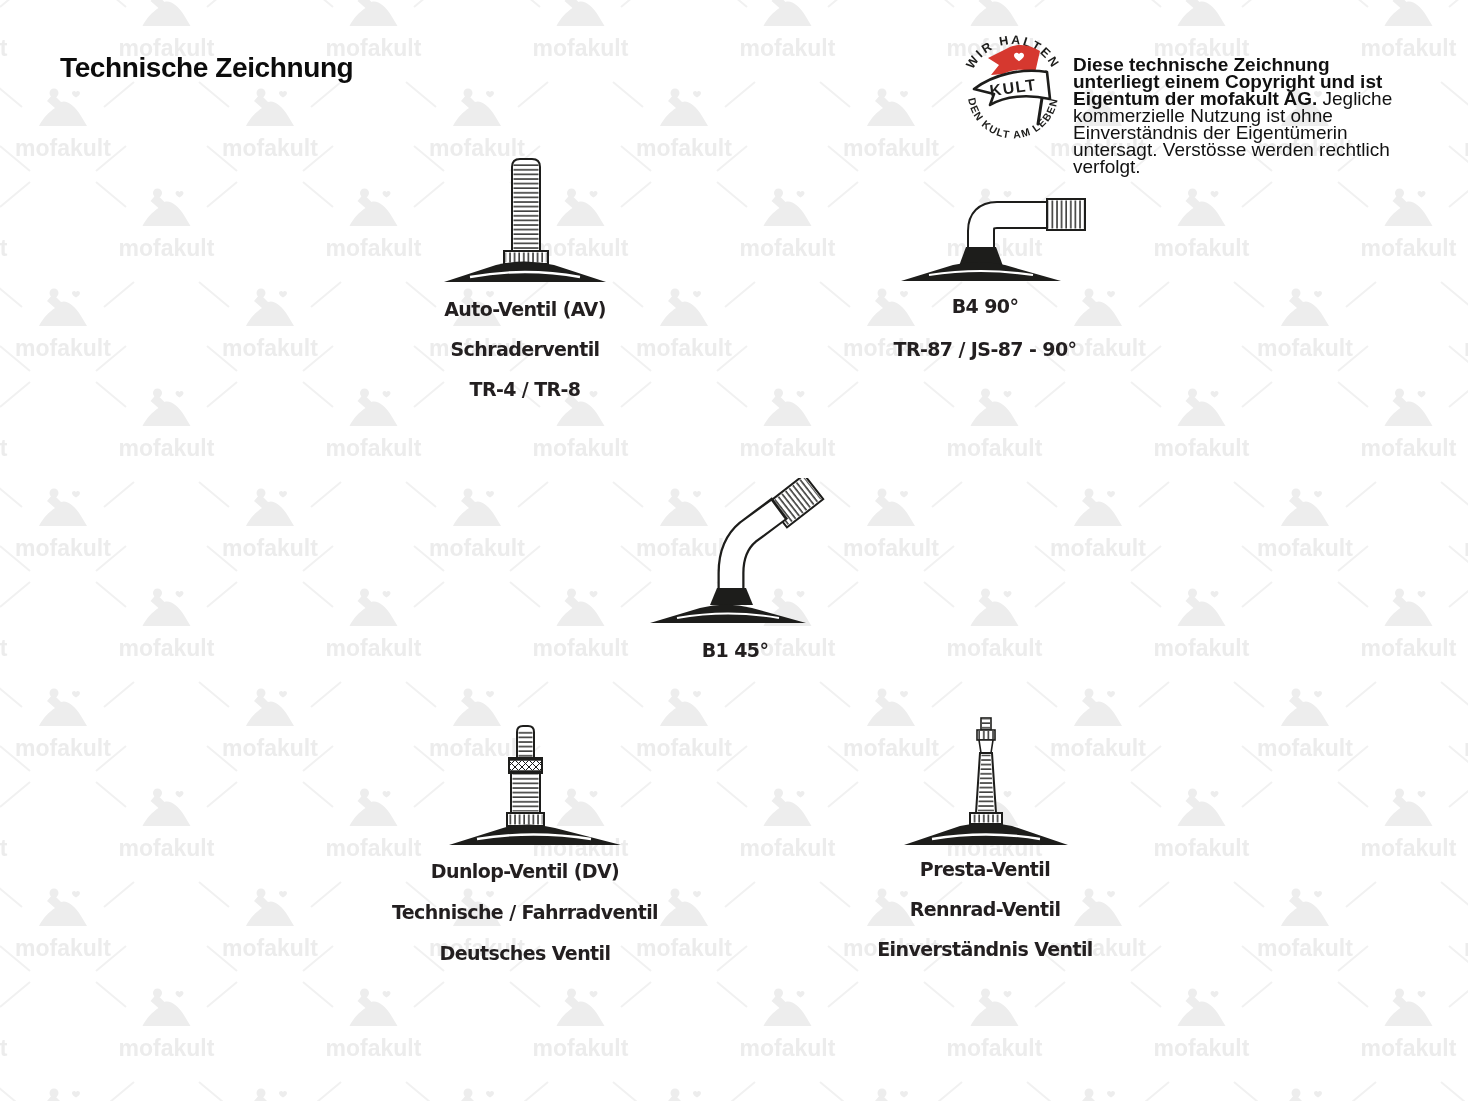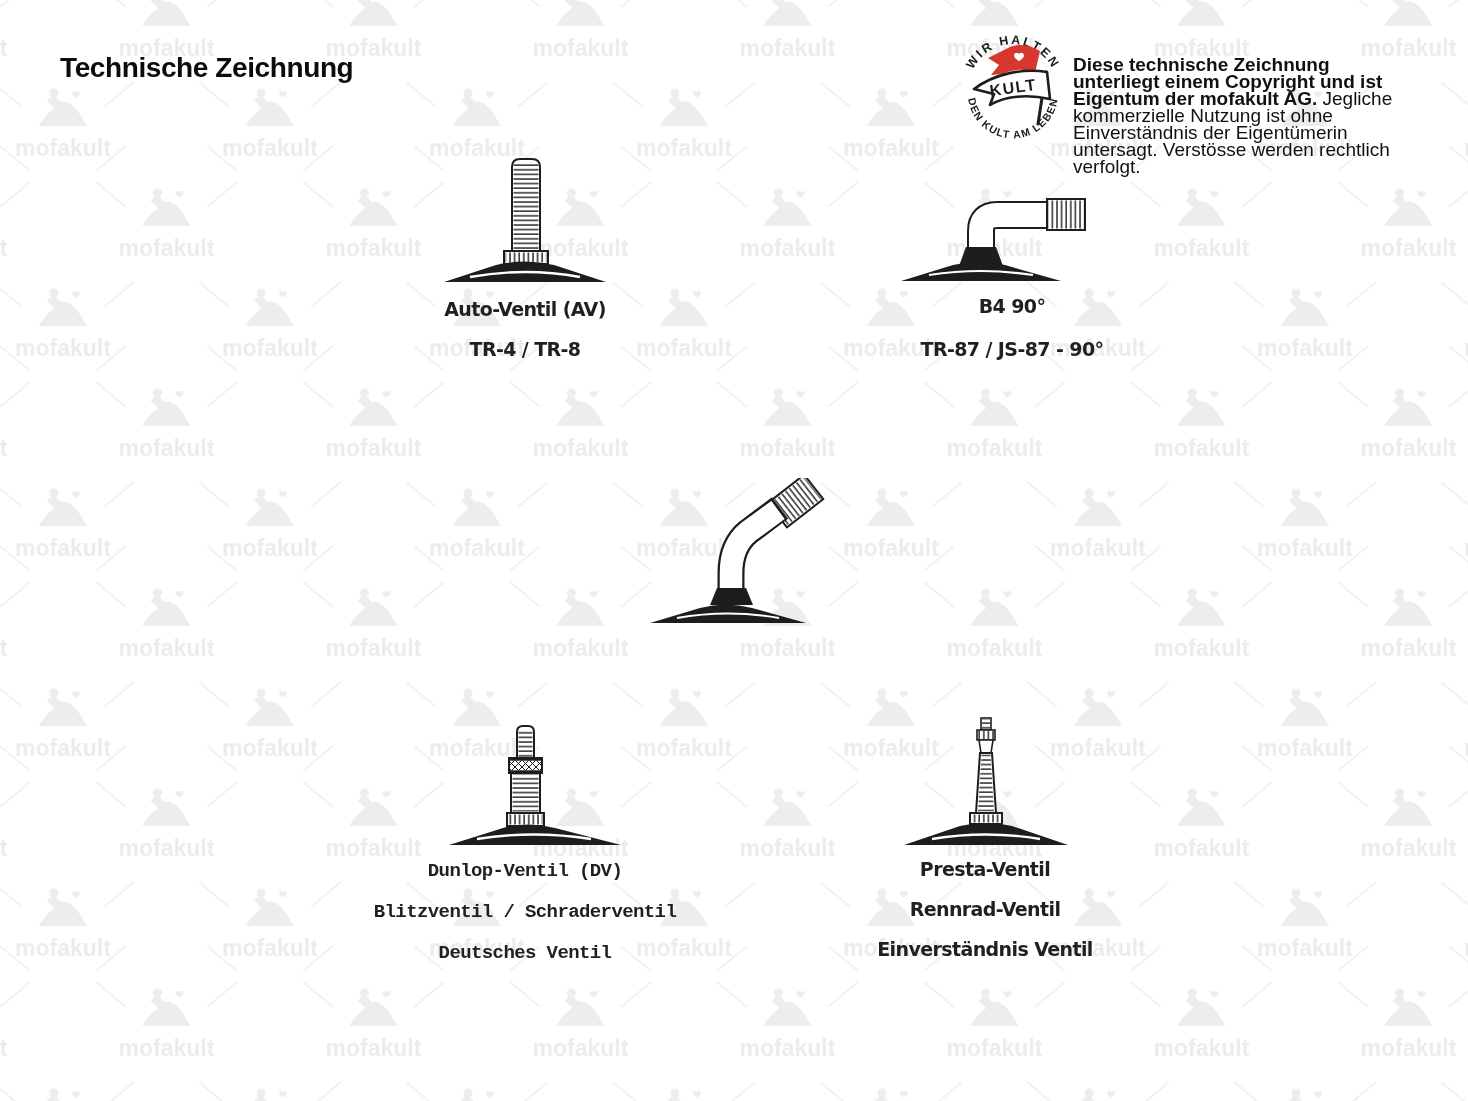--- a/index.html
+++ b/index.html
@@ -16,23 +16,23 @@
   .copyright{
     left:1073px;top:56px;width:345px;font-family:"Liberation Sans",sans-serif;
     font-size:19px;line-height:17px;color:#111;
   }
   .copyright b{font-weight:bold;}
   .labels{
     text-align:center;font-weight:700;font-size:19px;letter-spacing:-0.6px;color:#231f20;
   }
   .labels div{white-space:nowrap;}
   .lbl-av{left:325px;top:289px;width:400px;line-height:40px;}
-  .lbl-b4{left:802px;top:285px;width:420px;line-height:43px;}
+  .lbl-b4{left:775px;top:285px;width:420px;line-height:43px;}
   .lbl-b1{left:615px;top:630px;width:240px;line-height:40px;}
-  .lbl-dv{left:305px;top:851px;width:440px;line-height:41px;font-family:Liberation Mono, monospace;}
+  .lbl-dv{left:305px;top:851px;width:440px;line-height:41px;}
   .lbl-sv{left:765px;top:849px;width:440px;line-height:40px;}
   svg text{font-family:"Liberation Sans",sans-serif;}
 </style>
 </head>
 <body>
 
 <div class="canvas">
 
   <svg width="0" height="0" style="position:absolute" aria-hidden="true">
     <defs>
@@ -104,20 +104,21 @@
   <svg class="abs" style="left:440px;top:155px" width="170" height="130" viewBox="0 0 170 130">
     <path d="M72,97 V12 Q72,4 80,4 H92 Q100,4 100,12 V97 Z" fill="#fff" stroke="#1d1d1b" stroke-width="2"></path>
     <path d="M73.5,7 H98.5 V95 H73.5 Z" fill="url(#pat-h)"></path>
     <rect x="64" y="96" width="44" height="13" fill="#fff" stroke="#1d1d1b" stroke-width="2"></rect>
     <rect x="65.5" y="97.5" width="41" height="10" fill="url(#pat-v)"></rect>
     <path d="M4,127 L56,110 Q85,103 114,110 L166,127 Z" fill="#1d1d1b"></path>
     <path d="M30,122 Q85,112 140,122" stroke="#fff" stroke-width="2.4" fill="none"></path>
   </svg>
   <div class="abs labels lbl-av">
     <div>Auto-Ventil (AV)</div>
+    <div>Schraderventil</div>
     <div>TR-4 / TR-8</div>
   </div>
 
   <svg class="abs" style="left:895px;top:193px" width="200" height="95" viewBox="0 0 200 95">
     <path d="M86,62 L86,38 Q86,22 102,22 L153,22" stroke="#1d1d1b" stroke-width="28" fill="none"></path>
     <path d="M86,62 L86,38 Q86,22 102,22 L153,22" stroke="#fff" stroke-width="24" fill="none"></path>
     <rect x="152" y="6" width="38" height="31" fill="#fff" stroke="#1d1d1b" stroke-width="2"></rect>
     <rect x="153.5" y="7.5" width="35" height="28" fill="url(#pat-v)"></rect>
     <path d="M64,73 L71,54 L101,54 L108,73 Z" fill="#1d1d1b"></path>
     <path d="M6,88 L58,72 Q84,66 110,72 L166,88 Z" fill="#1d1d1b"></path>
@@ -132,38 +133,41 @@
     <g transform="translate(134,36) rotate(-38)">
       <rect x="-2" y="-15.5" width="46" height="31" fill="#fff" stroke="#1d1d1b" stroke-width="2"></rect>
       <rect x="-0.5" y="-14" width="43" height="28" fill="url(#pat-v)"></rect>
     </g>
     <path d="M86,122 L86,95 Q86,68 103,54 L135,30" stroke="#1d1d1b" stroke-width="27" fill="none"></path>
     <path d="M86,122 L86,95 Q86,68 103,54 L133,32" stroke="#fff" stroke-width="22.5" fill="none"></path>
     <path d="M65,127 L72,110 L101,110 L108,127 Z" fill="#1d1d1b"></path>
     <path d="M5,145 L55,130 Q81,123 107,130 L161,145 Z" fill="#1d1d1b"></path>
     <path d="M32,140 Q83,131 134,140" stroke="#fff" stroke-width="2.2" fill="none"></path>
   </svg>
+  <div class="abs labels lbl-b1">
+    <div>B1 45°</div>
+  </div>
 
   <svg class="abs" style="left:445px;top:718px" width="180" height="130" viewBox="0 0 180 130">
     <path d="M72,41 V14 Q72,8 78,8 H83 Q89,8 89,14 V41 Z" fill="#fff" stroke="#1d1d1b" stroke-width="2"></path>
     <path d="M73.5,11 H87.5 V39 H73.5 Z" fill="url(#pat-h)"></path>
     <rect x="64" y="40" width="33" height="15" fill="#fff" stroke="#1d1d1b" stroke-width="2"></rect>
     <rect x="65" y="42.5" width="31" height="10" fill="url(#pat-x)"></rect>
     <rect x="63.5" y="39.5" width="34" height="3.2" fill="#1d1d1b"></rect>
     <rect x="63.5" y="52.3" width="34" height="3.2" fill="#1d1d1b"></rect>
     <rect x="66" y="55" width="29" height="40" fill="#fff" stroke="#1d1d1b" stroke-width="2"></rect>
     <rect x="67.5" y="56.5" width="26" height="37" fill="url(#pat-h)"></rect>
     <rect x="62" y="95" width="37" height="13" fill="#fff" stroke="#1d1d1b" stroke-width="2"></rect>
     <rect x="63.5" y="96.5" width="34" height="10" fill="url(#pat-v)"></rect>
     <path d="M4,127 L58,110 Q84,103 110,110 L176,127 Z" fill="#1d1d1b"></path>
     <path d="M32,121 Q88,112 146,121" stroke="#fff" stroke-width="2.4" fill="none"></path>
   </svg>
   <div class="abs labels lbl-dv">
     <div>Dunlop-Ventil (DV)</div>
-    <div>Blitzventil / Schraderventil</div>
+    <div>Technische / Fahrradventil</div>
     <div>Deutsches Ventil</div>
   </div>
 
   <svg class="abs" style="left:900px;top:713px" width="180" height="135" viewBox="0 0 180 135">
     <rect x="81" y="5" width="10" height="12" fill="#fff" stroke="#1d1d1b" stroke-width="1.6"></rect>
     <rect x="82" y="6" width="8" height="10" fill="url(#pat-h)"></rect>
     <rect x="77" y="17" width="18" height="10" fill="#fff" stroke="#1d1d1b" stroke-width="1.6"></rect>
     <rect x="78" y="18" width="16" height="8" fill="url(#pat-v)"></rect>
     <path d="M79,27 L93,27 L91,40 L81,40 Z" fill="#fff" stroke="#1d1d1b" stroke-width="1.6"></path>
     <path d="M80,40 L92,40 L96,100 L76,100 Z" fill="#fff" stroke="#1d1d1b" stroke-width="2"></path>

